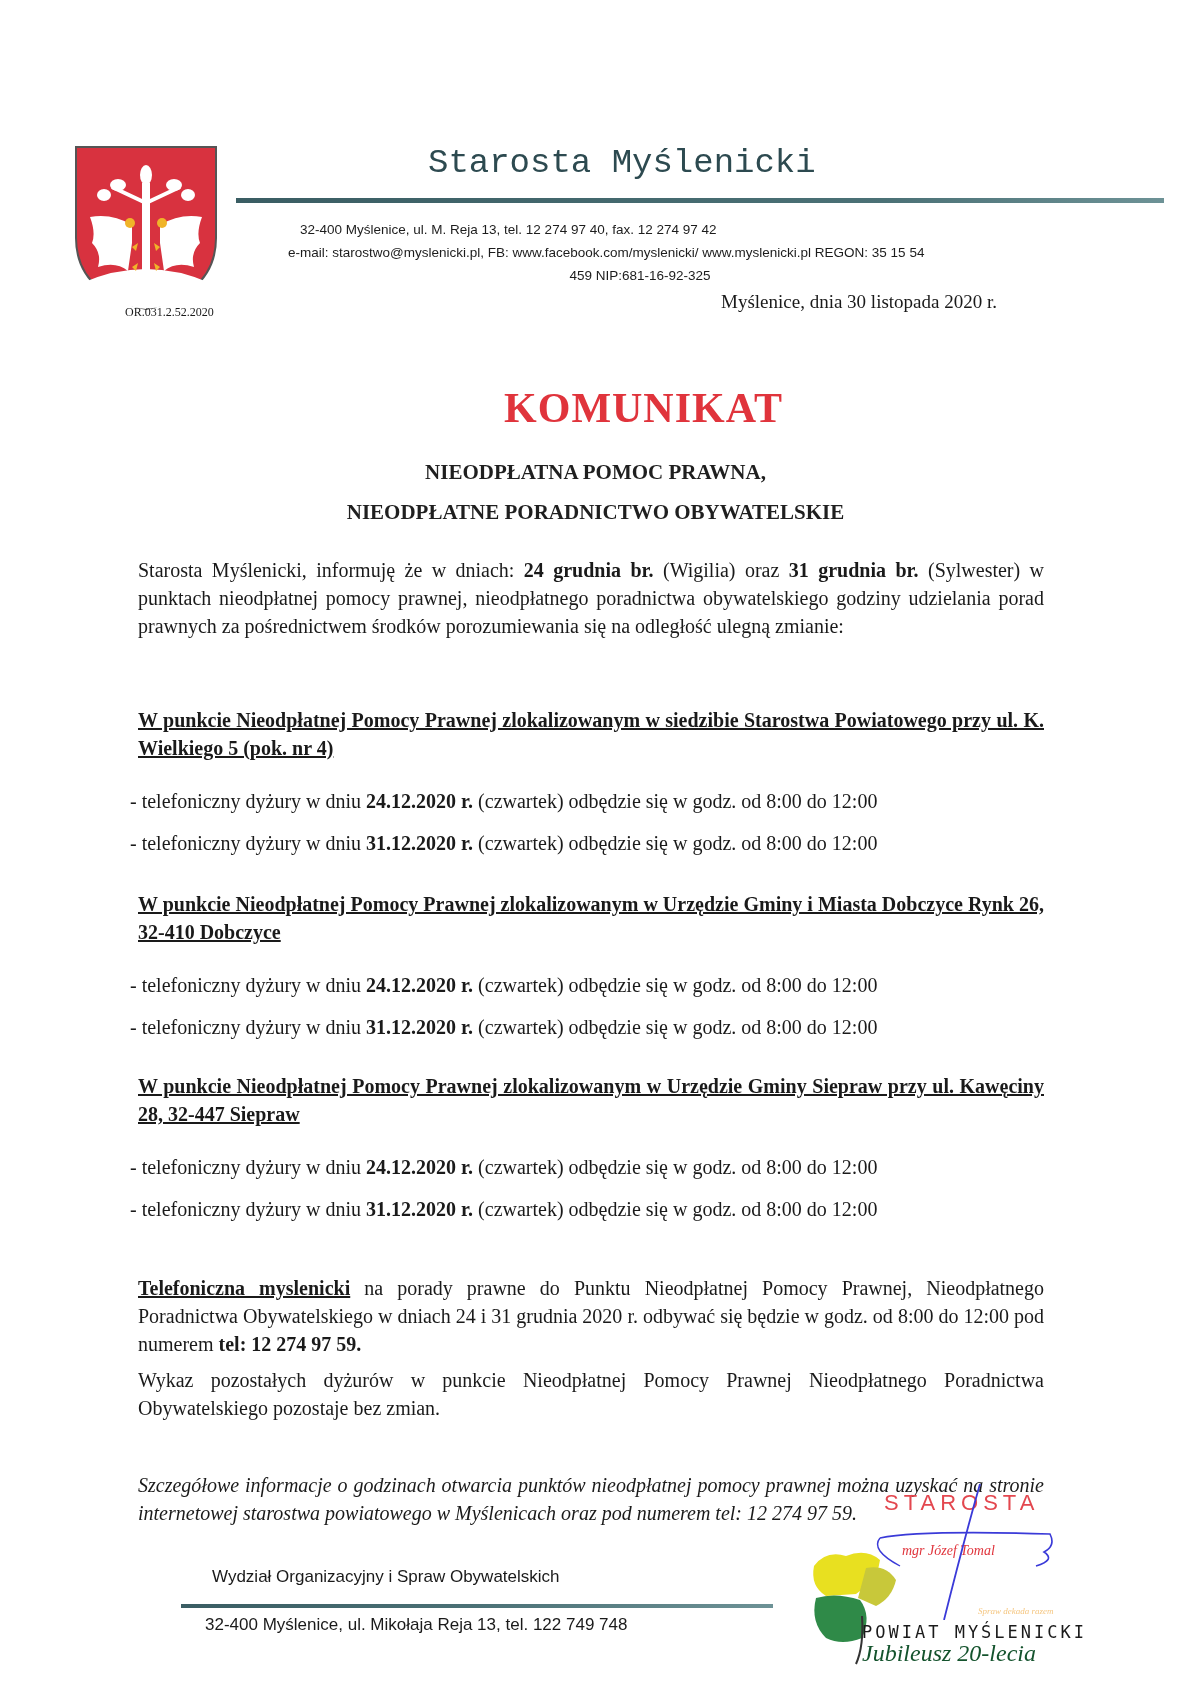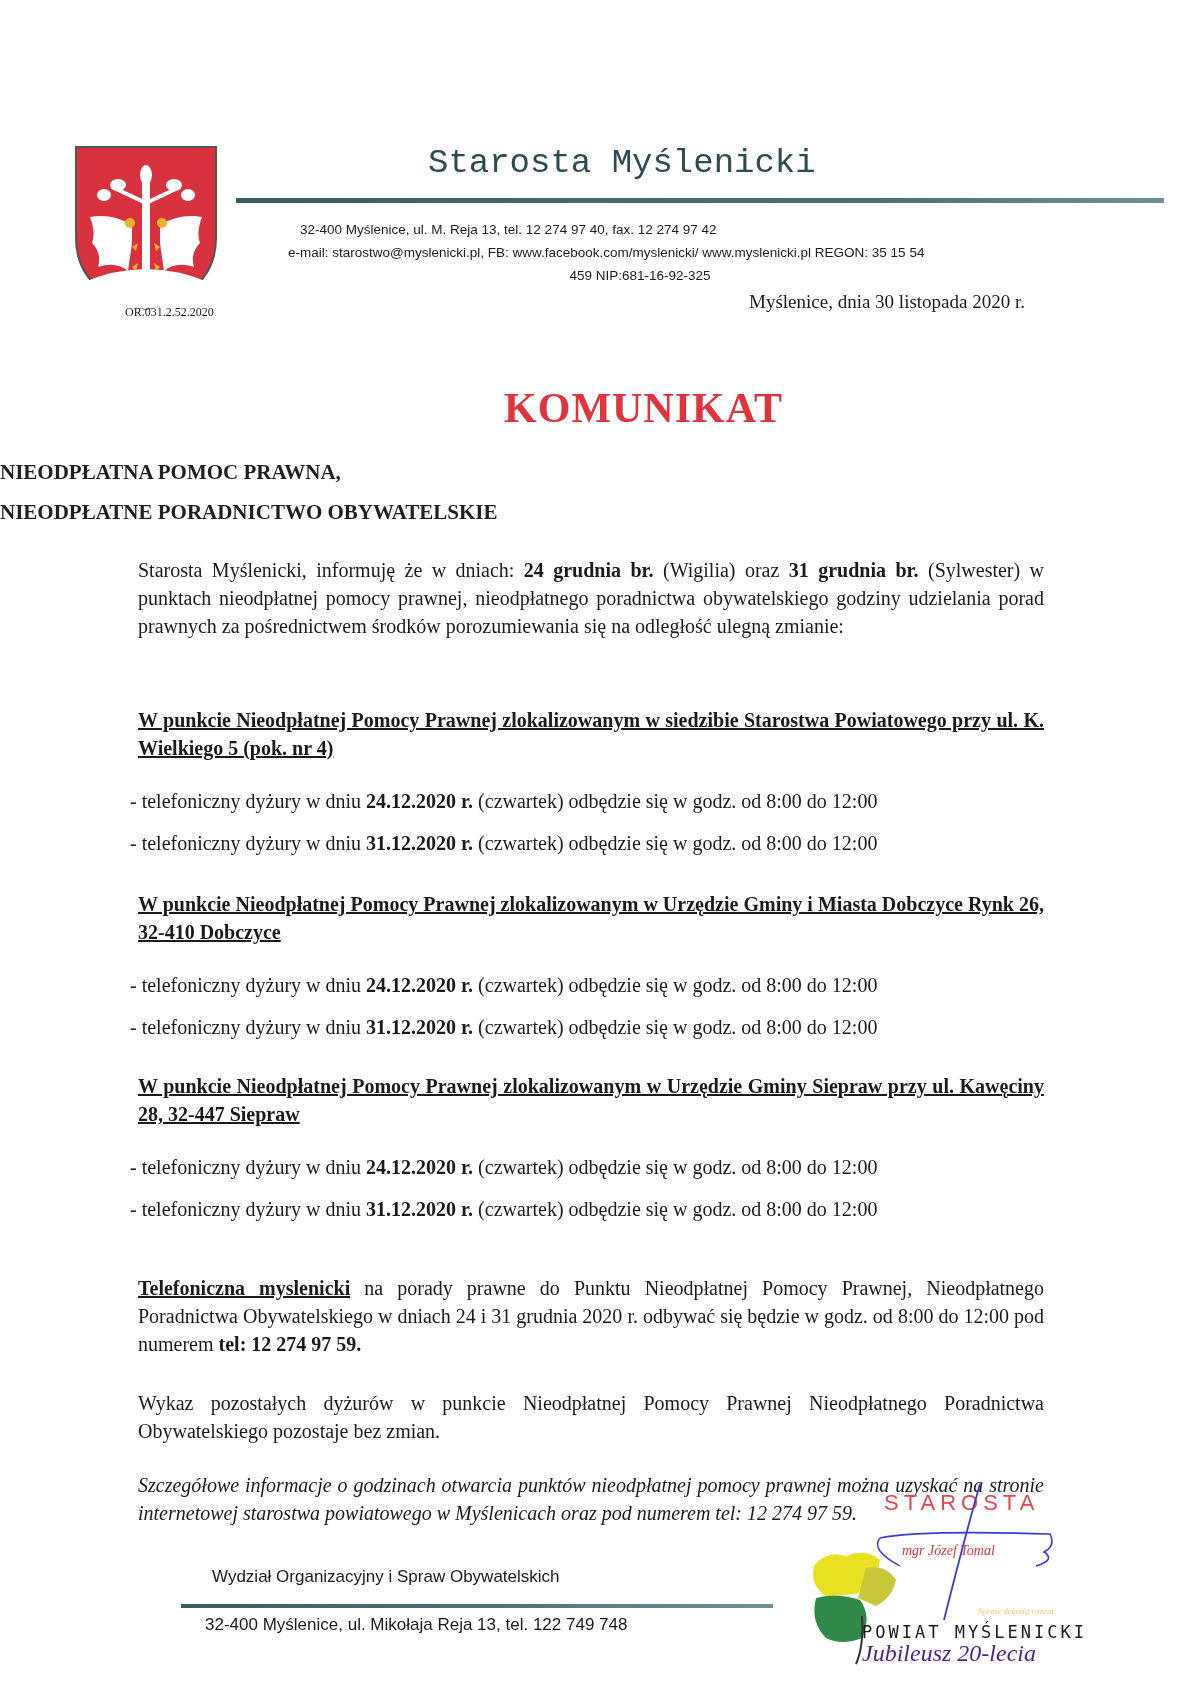--- a/index.html
+++ b/index.html
@@ -8,45 +8,45 @@
   .sans { font-family: "Liberation Sans", "DejaVu Sans", sans-serif; }
 
   .crest { position: absolute; left: 72px; top: 143px; width: 148px; height: 170px; }
   .org-title { position: absolute; left: 428px; top: 144px; font-size: 34px; color: #2d4a50; font-family: Liberation Mono, monospace; }
   .rule-top { position: absolute; left: 236px; top: 198px; width: 928px; height: 5px; background: linear-gradient(to right, #3a5d63, #4b7176 70%, #6d9296); }
   .contact { position: absolute; left: 236px; width: 928px; text-align: center; font-size: 13.5px; color: #1c1c1c; }
   .contact.l1 { top: 222px; left: 300px; width: 700px; text-align: left; }
   .contact.l2 { top: 245px; left: 270px; width: 890px; text-align: left; padding-left: 18px; }
   .contact.l3 { top: 268px; left: 290px; width: 700px; }
   .ref { position: absolute; left: 125px; top: 305px; font-size: 12px; }
-  .date { position: absolute; left: 721px; top: 291px; font-size: 19px; margin-left: 28px; }
+  .date { position: absolute; left: 721px; top: 291px; font-size: 19px; }
 
   .komunikat { position: absolute; left: 0; width: 1191px; top: 384px; text-align: center; font-size: 42px; font-weight: bold; color: #e0343c; letter-spacing: 1px; margin-left: 48px; }
-  .subtitle { position: absolute; left: 0; width: 1191px; font-size: 21px; font-weight: bold; color: #1f1f1f; }
+  .subtitle { position: absolute; left: 0; width: 1191px; text-align: center; font-size: 21px; font-weight: bold; color: #1f1f1f; }
   .subtitle.s1 { top: 460px; }
   .subtitle.s2 { top: 500px; }
 
   .para { position: absolute; left: 138px; width: 906px; font-size: 20px; line-height: 28px; text-align: justify; }
   .intro { top: 556px; }
   .heading { font-weight: bold; text-decoration: underline; text-decoration-thickness: 2px; }
   .h1 { top: 706px; }
   .h2 { top: 890px; }
   .h3 { top: 1072px; }
   .line { position: absolute; left: 130px; font-size: 20px; white-space: nowrap; }
   .b { font-weight: bold; }
   .reg { top: 1274px; }
-  .wykaz { top: 1366px; margin-top: 23px; }
+  .wykaz { top: 1366px; }
   .detail { top: 1459px; font-style: italic; margin-top: 12px; }
 
   .stamp { position: absolute; left: 884px; top: 1490px; font-size: 22px; color: #e3474f; letter-spacing: 5px; }
   .signature-svg { position: absolute; left: 860px; top: 1480px; width: 200px; height: 140px; }
   .signer { position: absolute; left: 902px; top: 1543px; font-size: 14px; font-style: italic; color: #e0343c; }
   .powiat-logo { position: absolute; left: 806px; top: 1546px; width: 110px; height: 120px; }
   .powiat-name { position: absolute; left: 862px; top: 1622px; font-size: 17px; letter-spacing: 3px; color: #1a1a1a; font-family: "DejaVu Sans Mono", "Liberation Mono", monospace; }
-  .jubilee { position: absolute; left: 862px; top: 1640px; font-size: 24px; font-style: italic; color: #4c1d95; }
+  .jubilee { position: absolute; left: 862px; top: 1640px; font-size: 24px; font-style: italic; color: #14532d; }
   .slogan { position: absolute; left: 978px; top: 1606px; font-size: 9px; font-style: italic; color: #f5c680; }
 
   .dept { position: absolute; left: 212px; top: 1567px; font-size: 17px; }
   .rule-bottom { position: absolute; left: 181px; top: 1604px; width: 592px; height: 4px; background: linear-gradient(to right, #3a5d63, #4b7176, #6d9296); }
   .footer-address { position: absolute; left: 205px; top: 1615px; font-size: 17px; }
 </style>
 </head>
 <body>
 
 <svg class="crest" viewBox="0 0 148 170">

